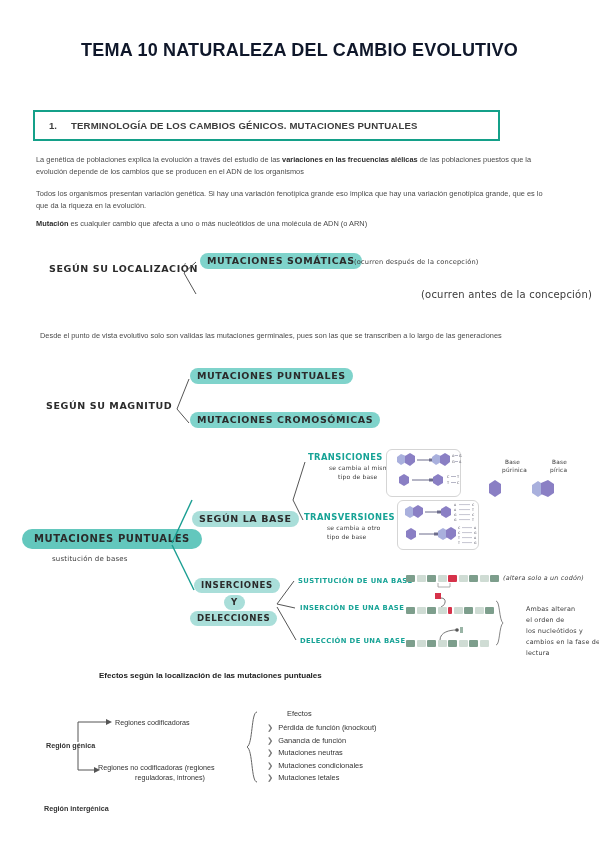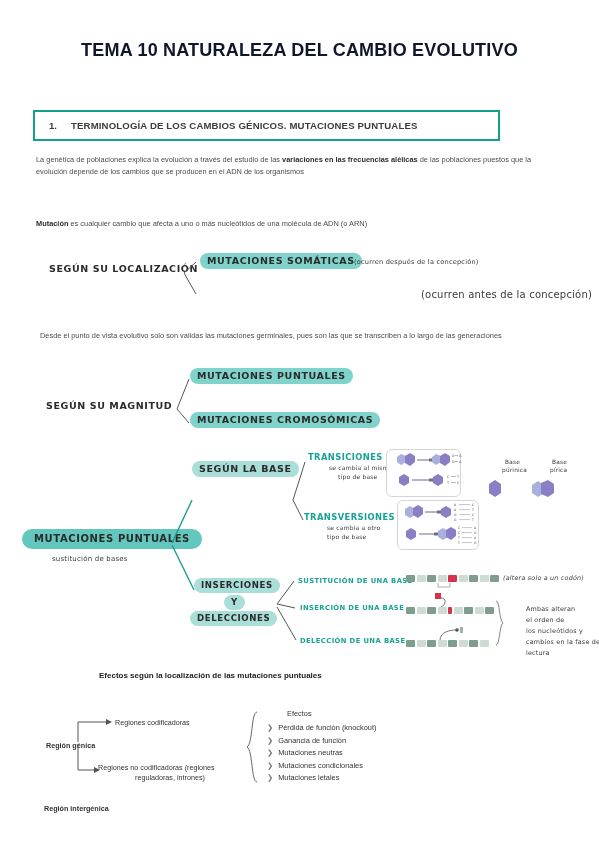--- a/index.html
+++ b/index.html
@@ -127,20 +127,21 @@
 
   <div class="doc-title">TEMA 10 NATURALEZA DEL CAMBIO EVOLUTIVO</div>
 
   <div class="section-box">
     <span class="section-num">1.</span>
     <span class="section-title">TERMINOLOGÍA DE LOS CAMBIOS GÉNICOS. MUTACIONES PUNTUALES</span>
   </div>
 
   <div class="para" id="p1"><span>La genética de poblaciones explica la evolución a través del estudio de las </span><b>variaciones en las frecuencias alélicas</b><span> de las poblaciones puestos que la evolución depende de los cambios que se producen en el ADN de los organismos</span></div>
 
+  <div class="para" id="p2">Todos los organismos presentan variación genética. Si hay una variación fenotípica grande eso implica que hay una variación genotípica grande, que es lo que da la riqueza en la evolución.</div>
 
   <div class="para" id="p3"><b>Mutación</b><span> es cualquier cambio que afecta a uno o más nucleótidos de una molécula de ADN (o ARN)</span></div>
 
   <div class="para" id="p4">Desde el punto de vista evolutivo solo son validas las mutaciones germinales, pues son las que se transcriben a lo largo de las generaciones</div>
 
   <div class="hw" style="left:49px; top:263px; font-size:9.5px;">SEGÚN SU LOCALIZACIÓN</div>
 
   <div class="hw" style="left:200px; top:255px; font-size:9.5px;">
     <span class="hl">MUTACIONES SOMÁTICAS</span>
   </div>
@@ -156,21 +157,21 @@
 
   <div class="hw" style="left:190px; top:414px; font-size:9.5px;">
     <span class="hl">MUTACIONES CROMOSÓMICAS</span>
   </div>
 
   <div class="hw" style="left:22px; top:533px; font-size:10px;">
     <span class="hl-pill">MUTACIONES PUNTUALES</span>
   </div>
   <div class="hw-small" style="left:36px; top:555px; font-size:7px;">sustitución de bases</div>
 
-  <div class="hw" style="left:192px; top:463px; font-size:9.5px;">
+  <div class="hw" style="left:192px; top:513px; font-size:9.5px;">
     <span class="hl-soft">SEGÚN LA BASE</span>
   </div>
 
   <div class="hw" style="left:194px; top:580px; font-size:8.6px;">
     <span class="hl-soft">INSERCIONES</span>
   </div>
   <div class="hw" style="left:224px; top:597px; font-size:8.6px;">
     <span class="hl-soft">Y</span>
   </div>
   <div class="hw" style="left:190px; top:613px; font-size:8.6px;">

